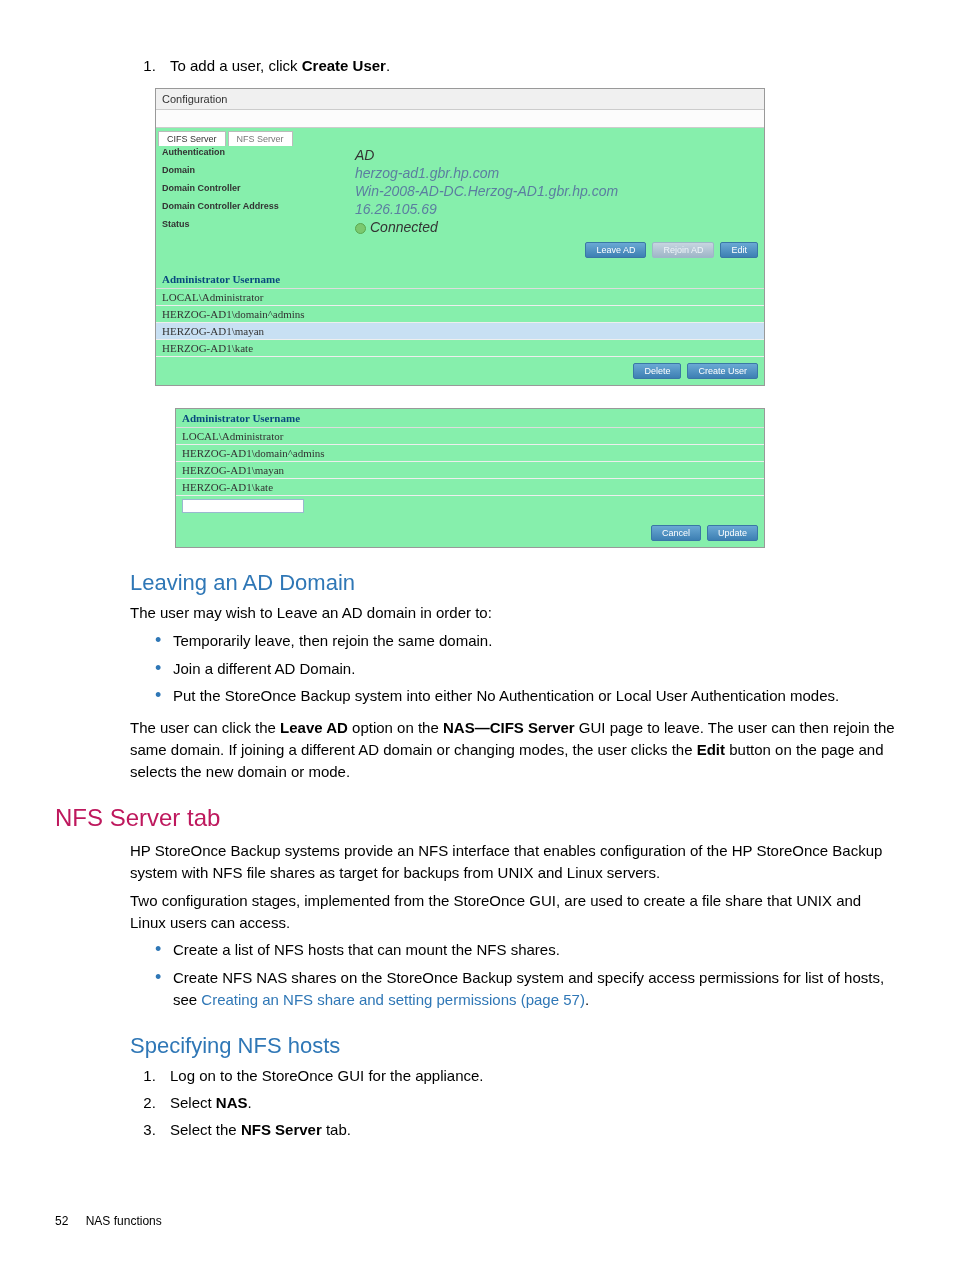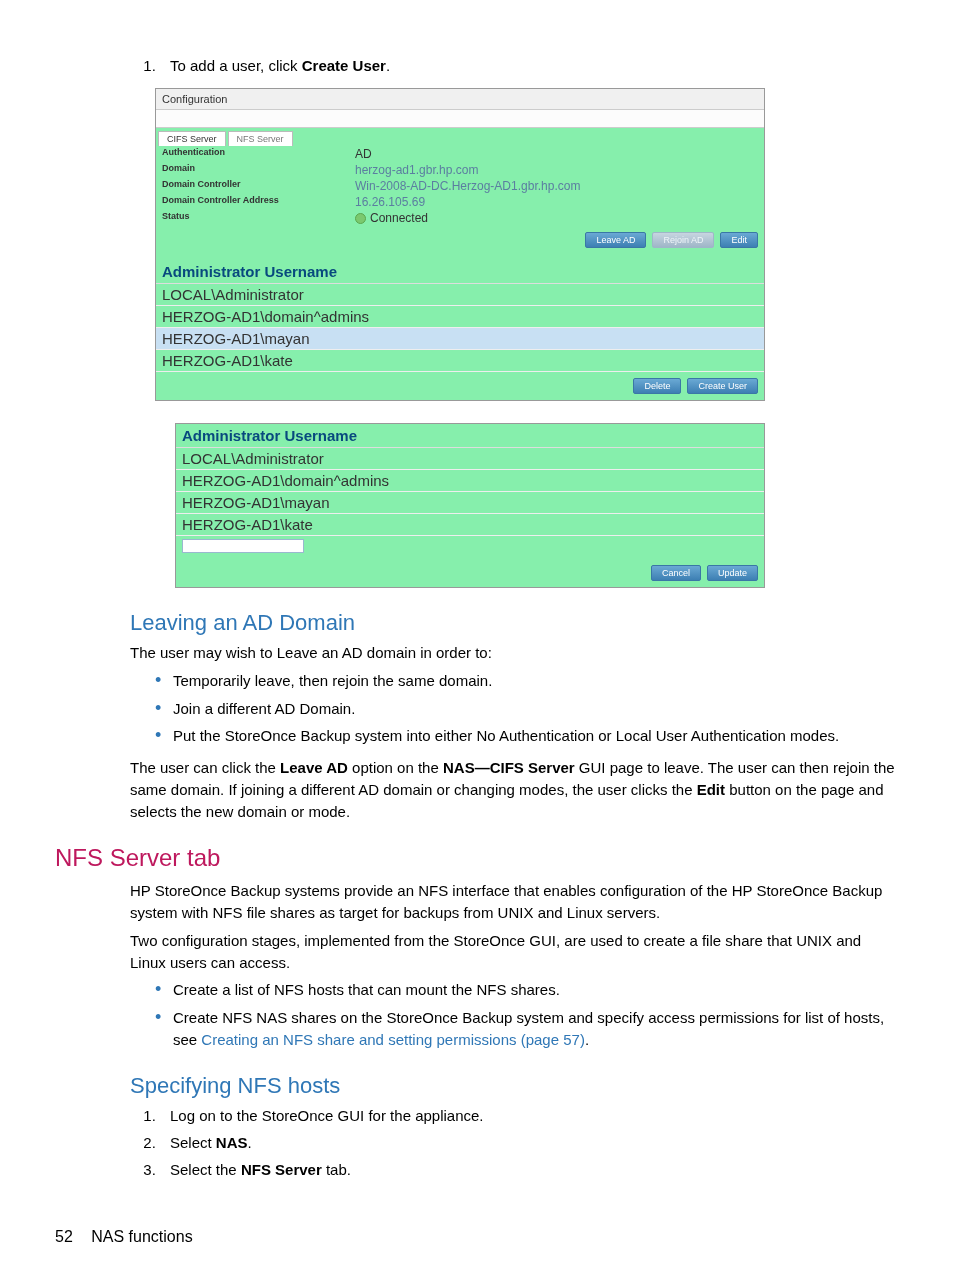--- a/index.html
+++ b/index.html
@@ -65,22 +65,23 @@
   .kvtable .row { display: flex; gap: 36px; }
   .kvtable .k {
     width: 145px;
     padding: 1px 6px;
     font-size: 9px;
     font-weight: bold;
     color: #333;
   }
   .kvtable .v {
     padding: 1px 6px;
-    font-size: 12px;
+    font-size: 14px;
     color: #5b7ea0;
+    font-style: italic;
   }
   .kvtable .v.status { color:#333; }
   .status-dot {
     display:inline-block;
     width:9px; height:9px;
     border-radius:50%;
     background:#7bc96f;
     border:1px solid #5aa84e;
     vertical-align:middle;
     margin-right:4px;
@@ -104,21 +105,22 @@
     border-color:#9fb6c8;
     color:#eef4f8;
   }
   .section-label {
     font-size:9px;
     font-weight:bold;
     padding:4px 6px;
     border-bottom:1px solid #ccc;
   }
   .adminlist {
-    font-size:15px;
+    font-size:11px;
+    font-family:Liberation Serif, serif;
   }
   .adminlist .hdr {
     font-weight:bold;
     padding:3px 6px;
     color:#08497e;
     border-bottom:1px solid #ddd;
   }
   .adminlist .r {
     padding:2px 6px;
     border-bottom:1px solid #eee;
@@ -168,22 +170,22 @@
     content:"•";
     color:#2f77b6;
     position:absolute;
     left:0;
     font-size:18px;
     line-height:1;
     top:1px;
   }
   a.link { color:#2f77b6; text-decoration:none; }
   .footer {
-    margin-top:48px;
-    font-size:16px;
+    margin-top:74px;
+    font-size:12px;
     padding-left:0;
   }
   .footer .pg { display:inline-block; margin-right:14px; }
 </style>
 </head>
 <body>
 
 <div class="page">
 
   <ol class="steps" start="1">

